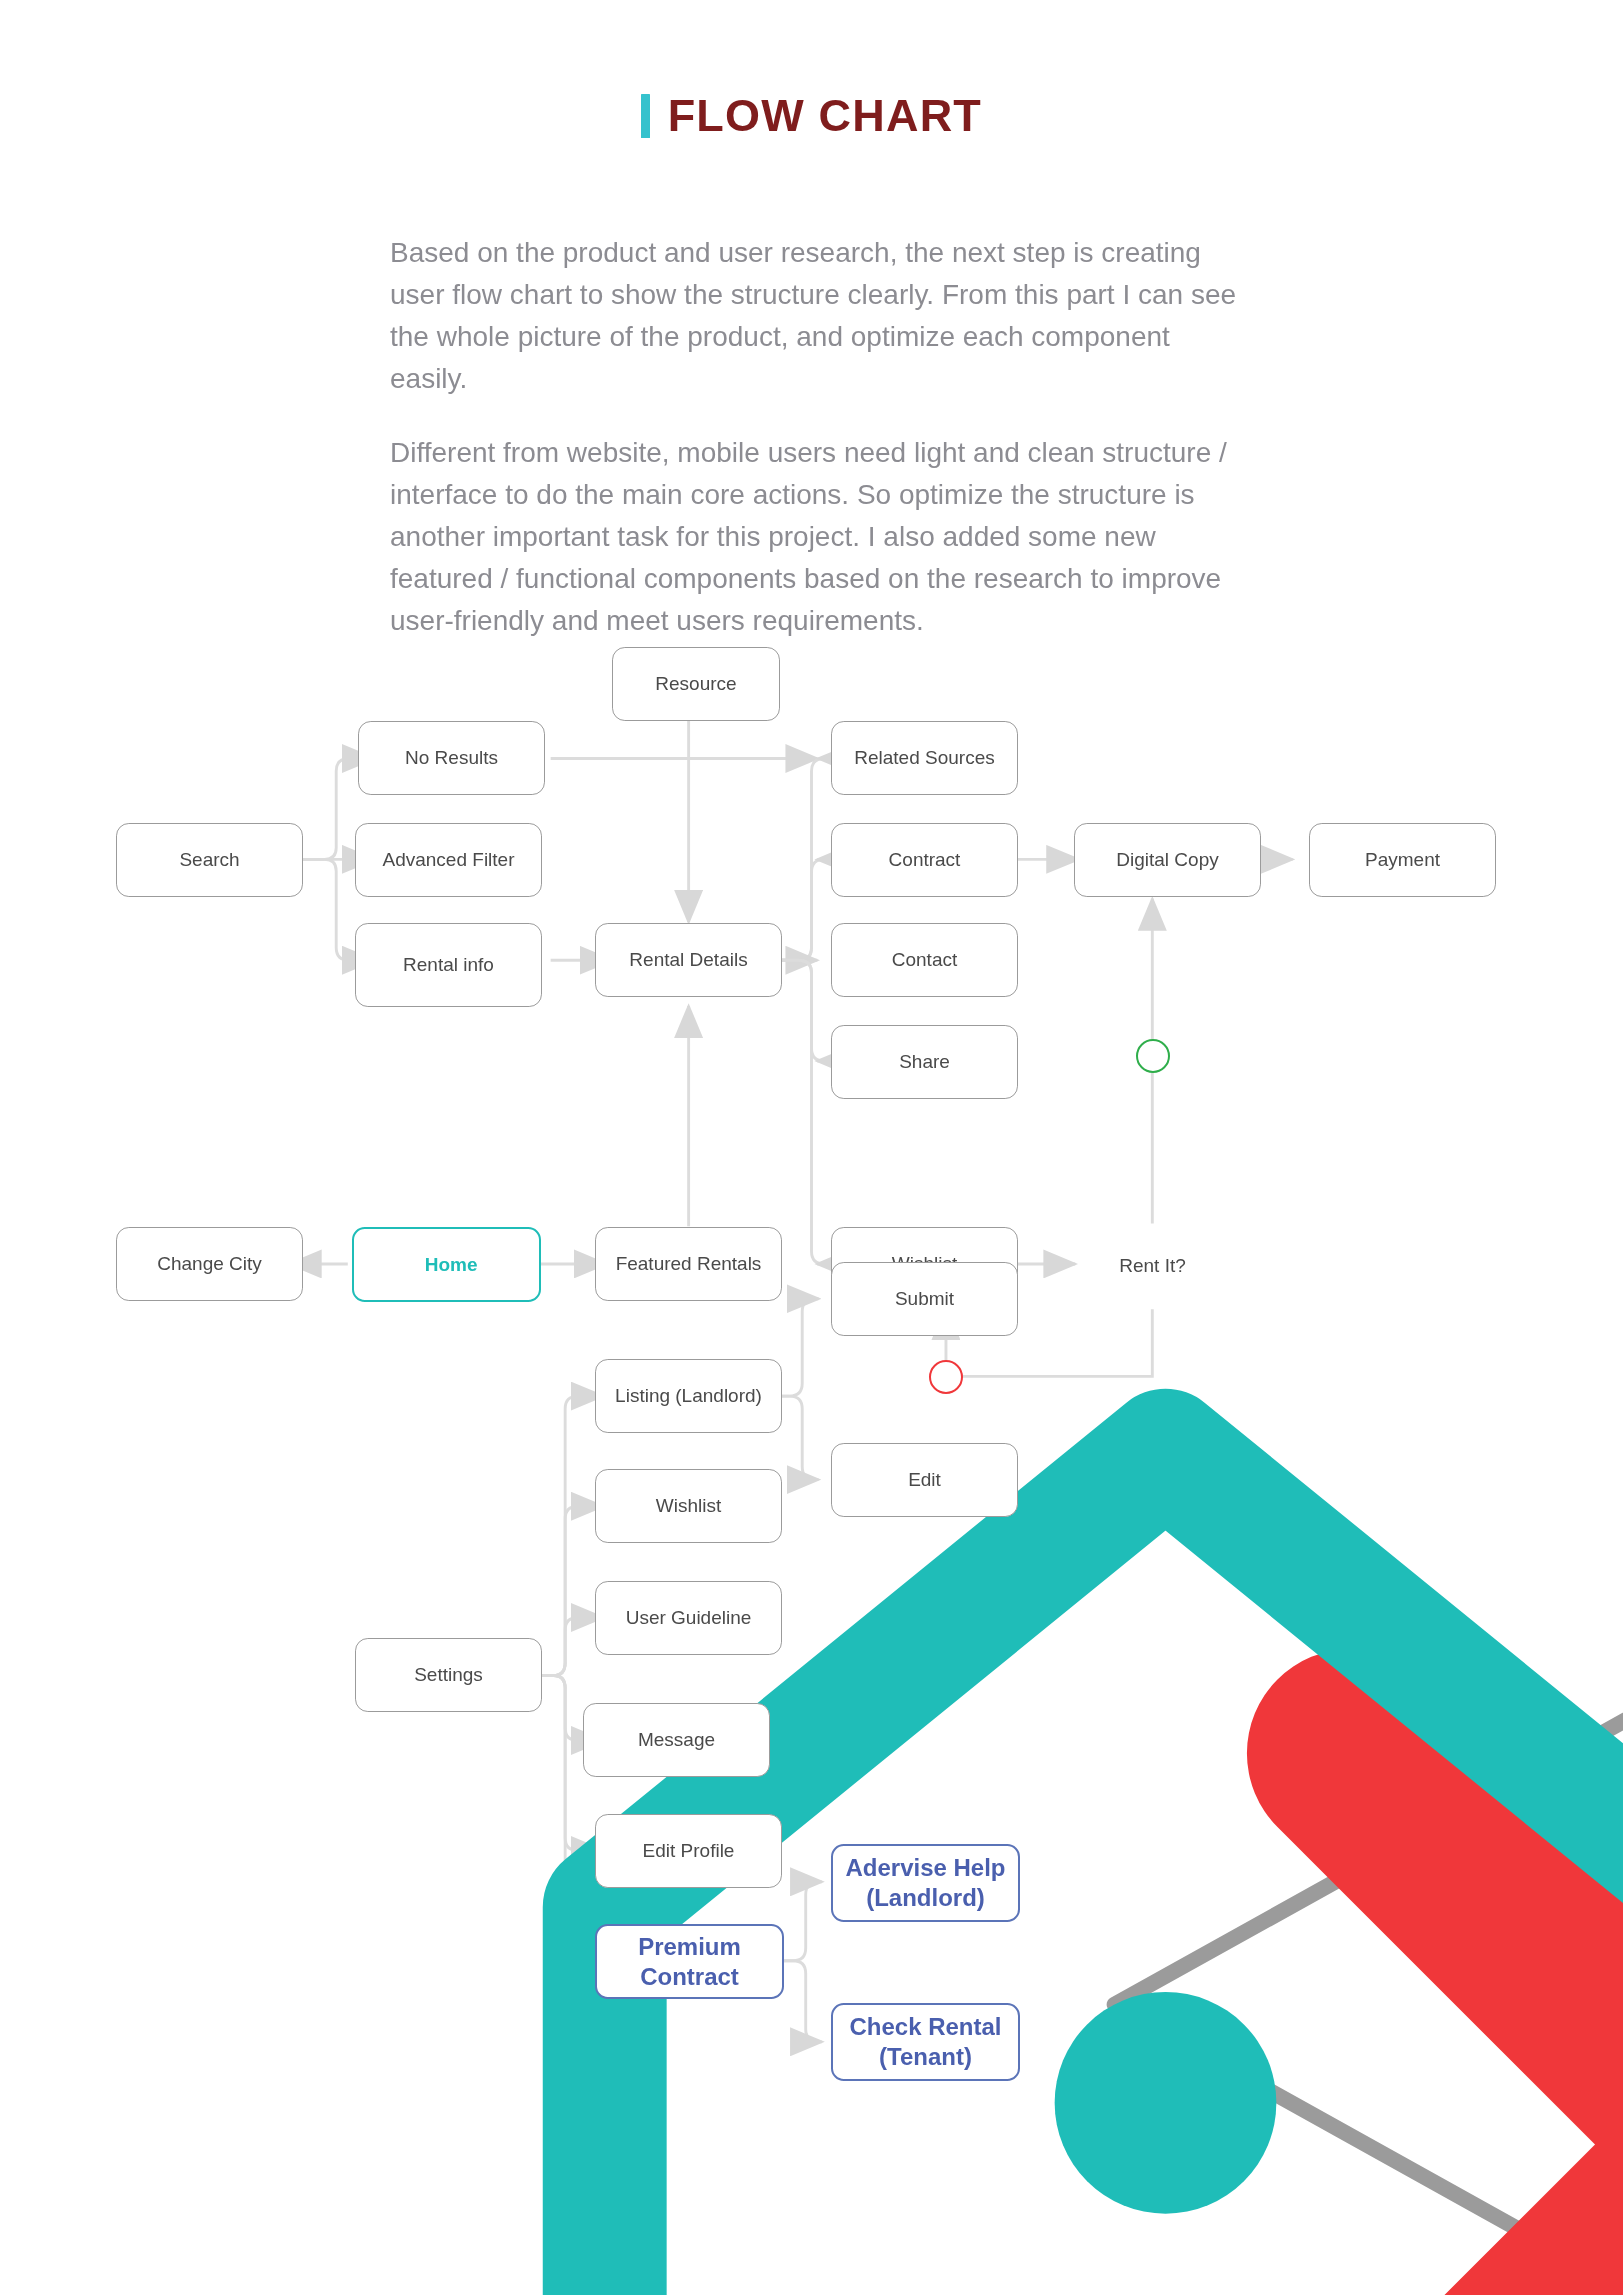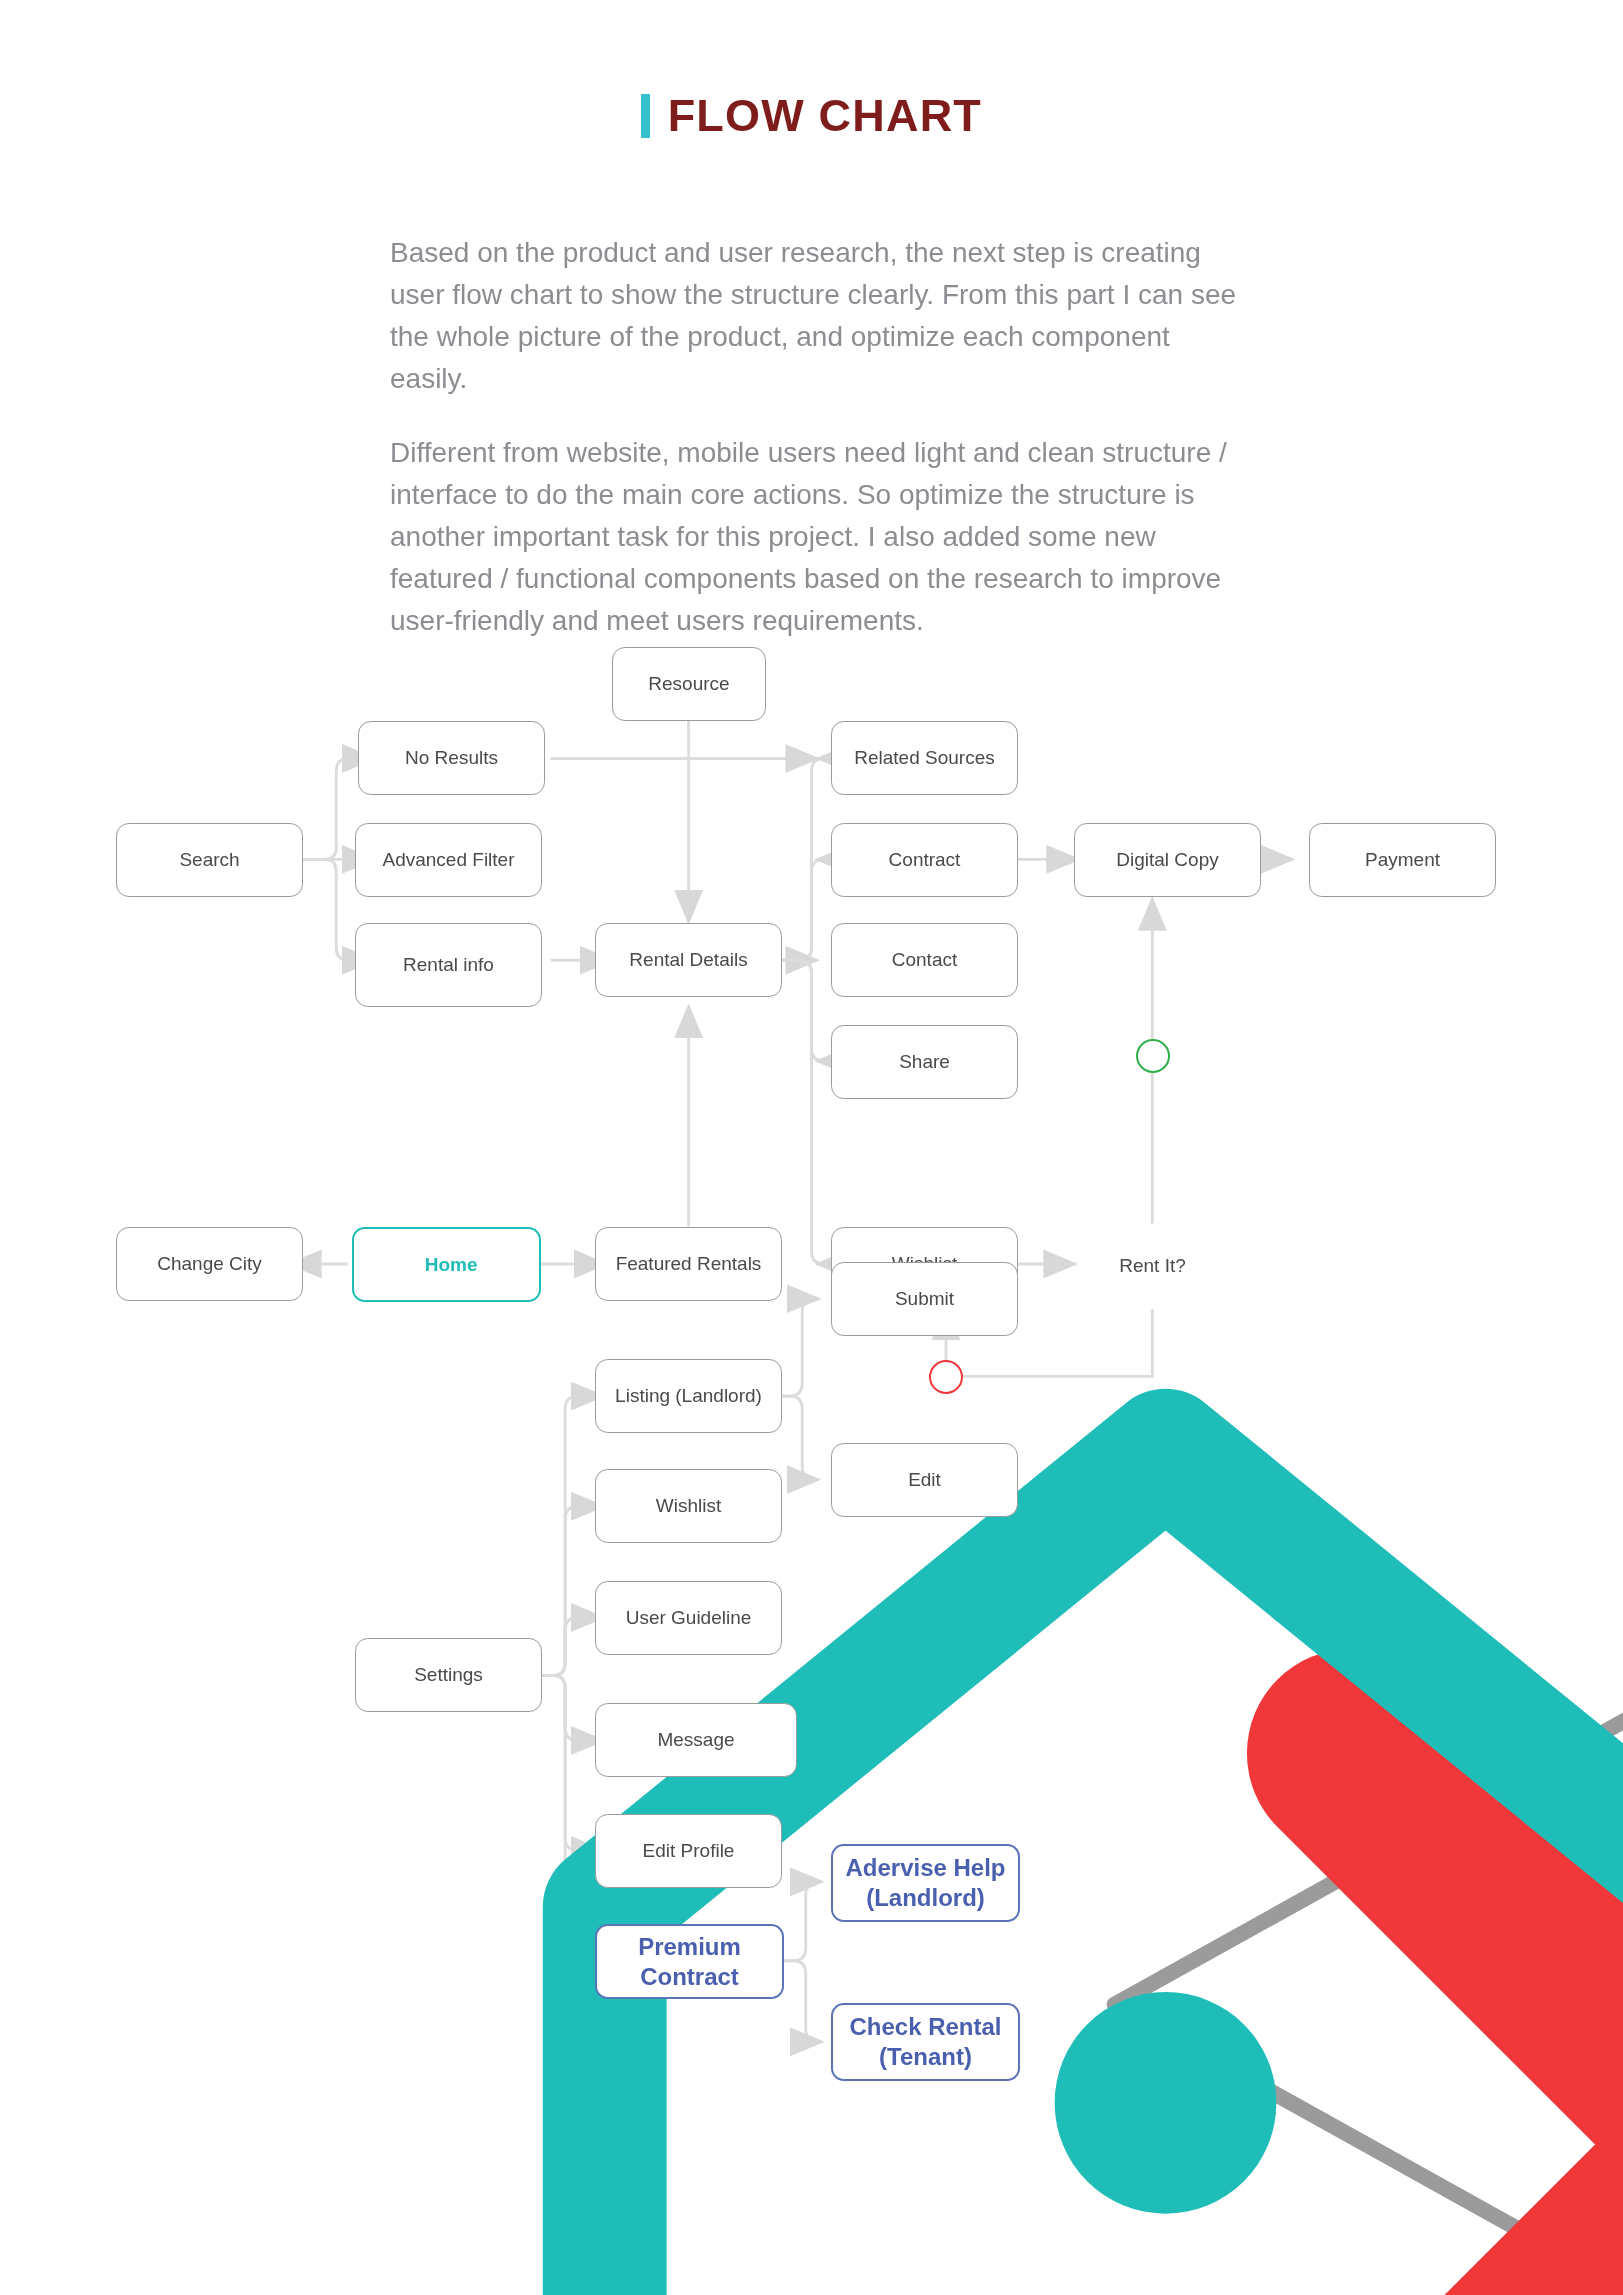--- a/index.html
+++ b/index.html
@@ -138,21 +138,21 @@
       </g>
 
       <g fill="none" stroke="#dcdcdc" stroke-width="5">
         <path d="M1988 1258 V1374 H1632"></path>
       </g>
       <g fill="none" stroke="#dcdcdc" stroke-width="5" marker-end="url(#ah)">
         <path d="M1632 1374 V1256"></path>
       </g>
     </svg>
 
-    <div class="node" style="left:612px;top:67px;width:154px;height:74px;text-align:center;">
+    <div class="node" style="left:612px;top:67px;width:168px;height:74px;text-align:center;">
       <span>Resource</span>
     </div>
 
     <div class="node" style="left:116px;top:243px;width:187px;height:74px;">
       <span>Search</span>
     </div>
 
     <div class="node" style="left:358px;top:141px;width:187px;height:74px;text-align:center;">
       <span>No Results</span>
     </div>
@@ -251,21 +251,21 @@
     </div>
 
     <div class="node" style="left:595px;top:889px;width:187px;height:74px;">
       <span>Wishlist</span>
     </div>
 
     <div class="node" style="left:595px;top:1001px;width:187px;height:74px;">
       <span>User Guideline</span>
     </div>
 
-    <div class="node" style="left:595px;top:1123px;width:202px;height:74px;">
+    <div class="node" style="left:583px;top:1123px;width:187px;height:74px;">
       <span>Message</span>
     </div>
 
     <div class="node" style="left:595px;top:1234px;width:187px;height:74px;">
       <span>Edit Profile</span>
     </div>
 
     <div class="node blue" style="left:595px;top:1344px;width:189px;height:75px;">
       <span>Premium Contract</span>
     </div>

